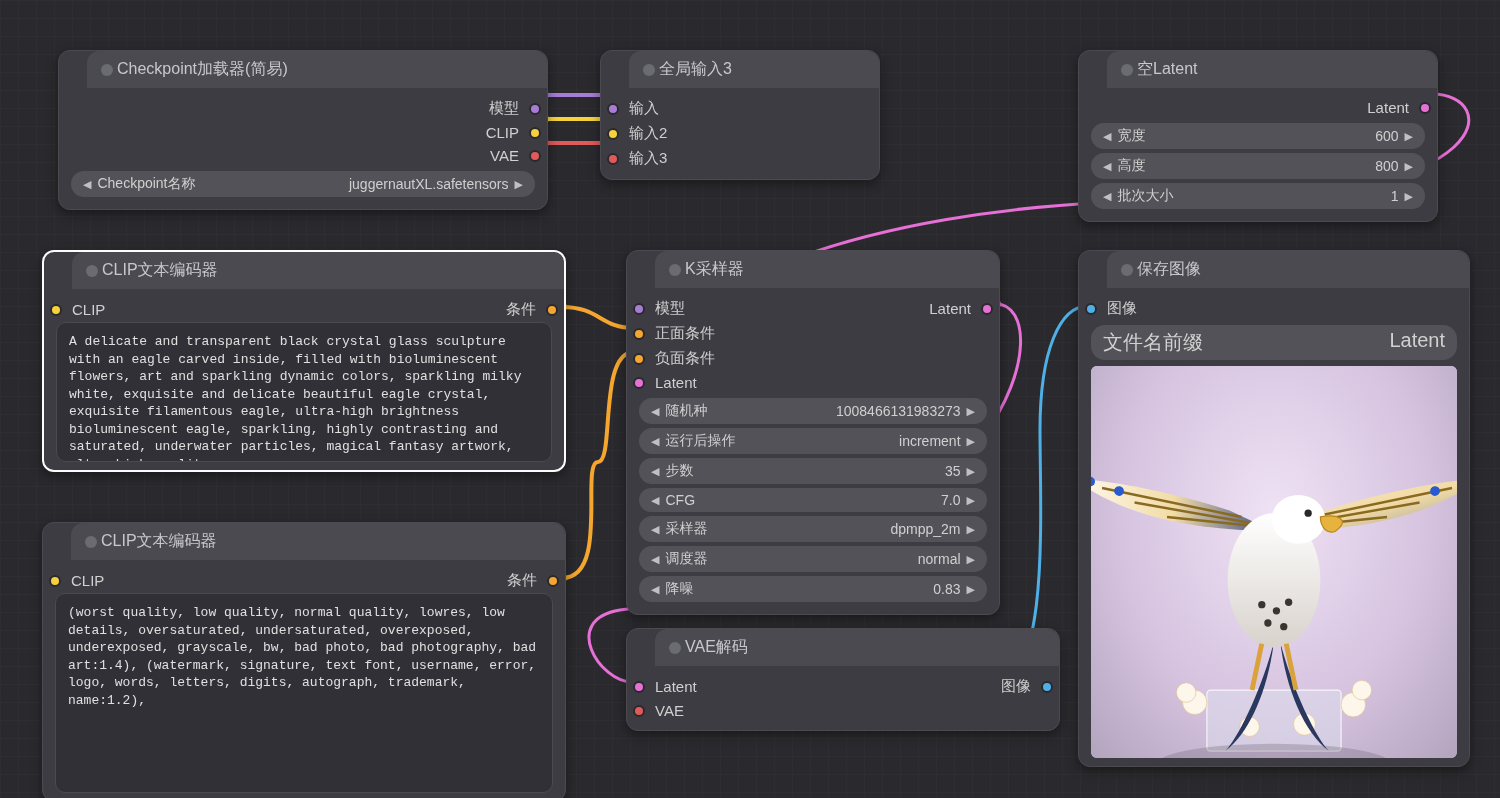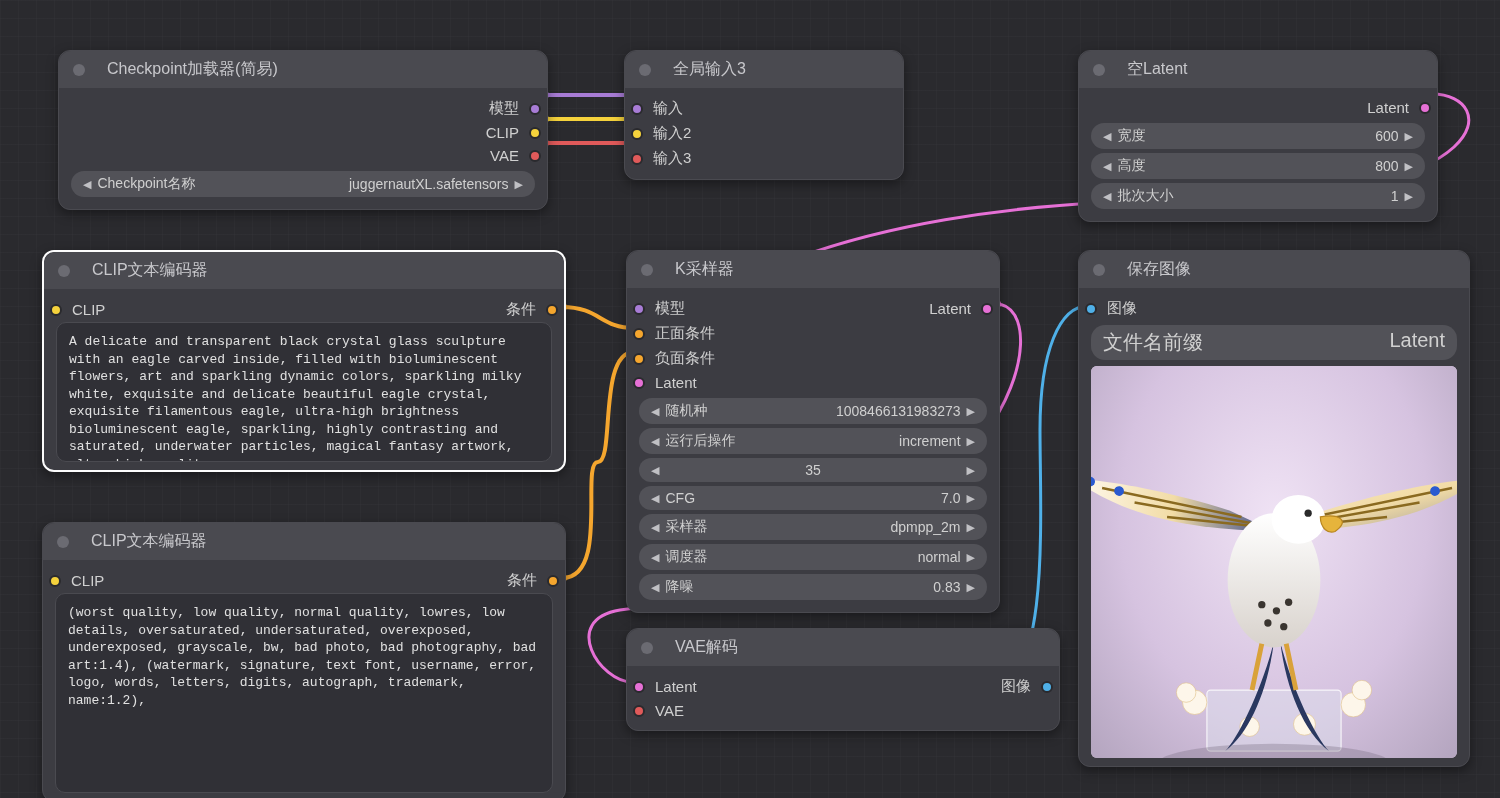--- a/index.html
+++ b/index.html
@@ -25,21 +25,22 @@
   }
   .node.selected { border: 2px solid #fcfcfc; }
   .node-header {
     display: flex;
     align-items: center;
     padding: 8px 14px;
     background: #4a4a50;
     border-radius: 12px 12px 0 0;
     font-size: 16px;
     color: #c8c8cc;
-    gap: 22px;
+    gap: 4px;
+    margin-left: 28px;
   }
   .header-dot {
     width: 12px; height: 12px; border-radius: 50%;
     background: #6b6b72;
   }
   .node-body { padding: 8px 12px; }
   .portrow {
     display: flex; align-items: center; gap: 8px;
     font-size: 15px; color: #d0d0d0; padding: 3px 0;
     position: relative;
@@ -156,21 +157,21 @@
       </div>
     <div class="widget">
       <span class="tri">◀</span>
       <span class="wlabel">Checkpoint名称</span>
       <span class="wval">juggernautXL.safetensors</span>
       <span class="tri">▶</span>
     </div>
   </div>
 </div>
 
-<div class="node" style="left:624px; top:50px; width:280px;">
+<div class="node" style="left:600px; top:50px; width:280px;">
   <div class="node-header">
     <span class="header-dot"></span>
     <span>全局输入3</span>
   </div>
   <div class="node-body">
     <div class="portrow">
         <span class="port model in"></span>
         <span class="portlabel-left">输入</span>
       </div>
     <div class="portrow">
@@ -290,20 +291,21 @@
         <span class="tri">▶</span>
       </div>
     <div class="widget">
         <span class="tri">◀</span>
         <span class="wlabel">运行后操作</span>
         <span class="wval">increment</span>
         <span class="tri">▶</span>
       </div>
     <div class="widget">
         <span class="tri">◀</span>
+        <span class="wlabel">步数</span>
         <span class="wval">35</span>
         <span class="tri">▶</span>
       </div>
     <div class="widget">
         <span class="tri">◀</span>
         <span class="wlabel">CFG</span>
         <span class="wval">7.0</span>
         <span class="tri">▶</span>
       </div>
     <div class="widget">

